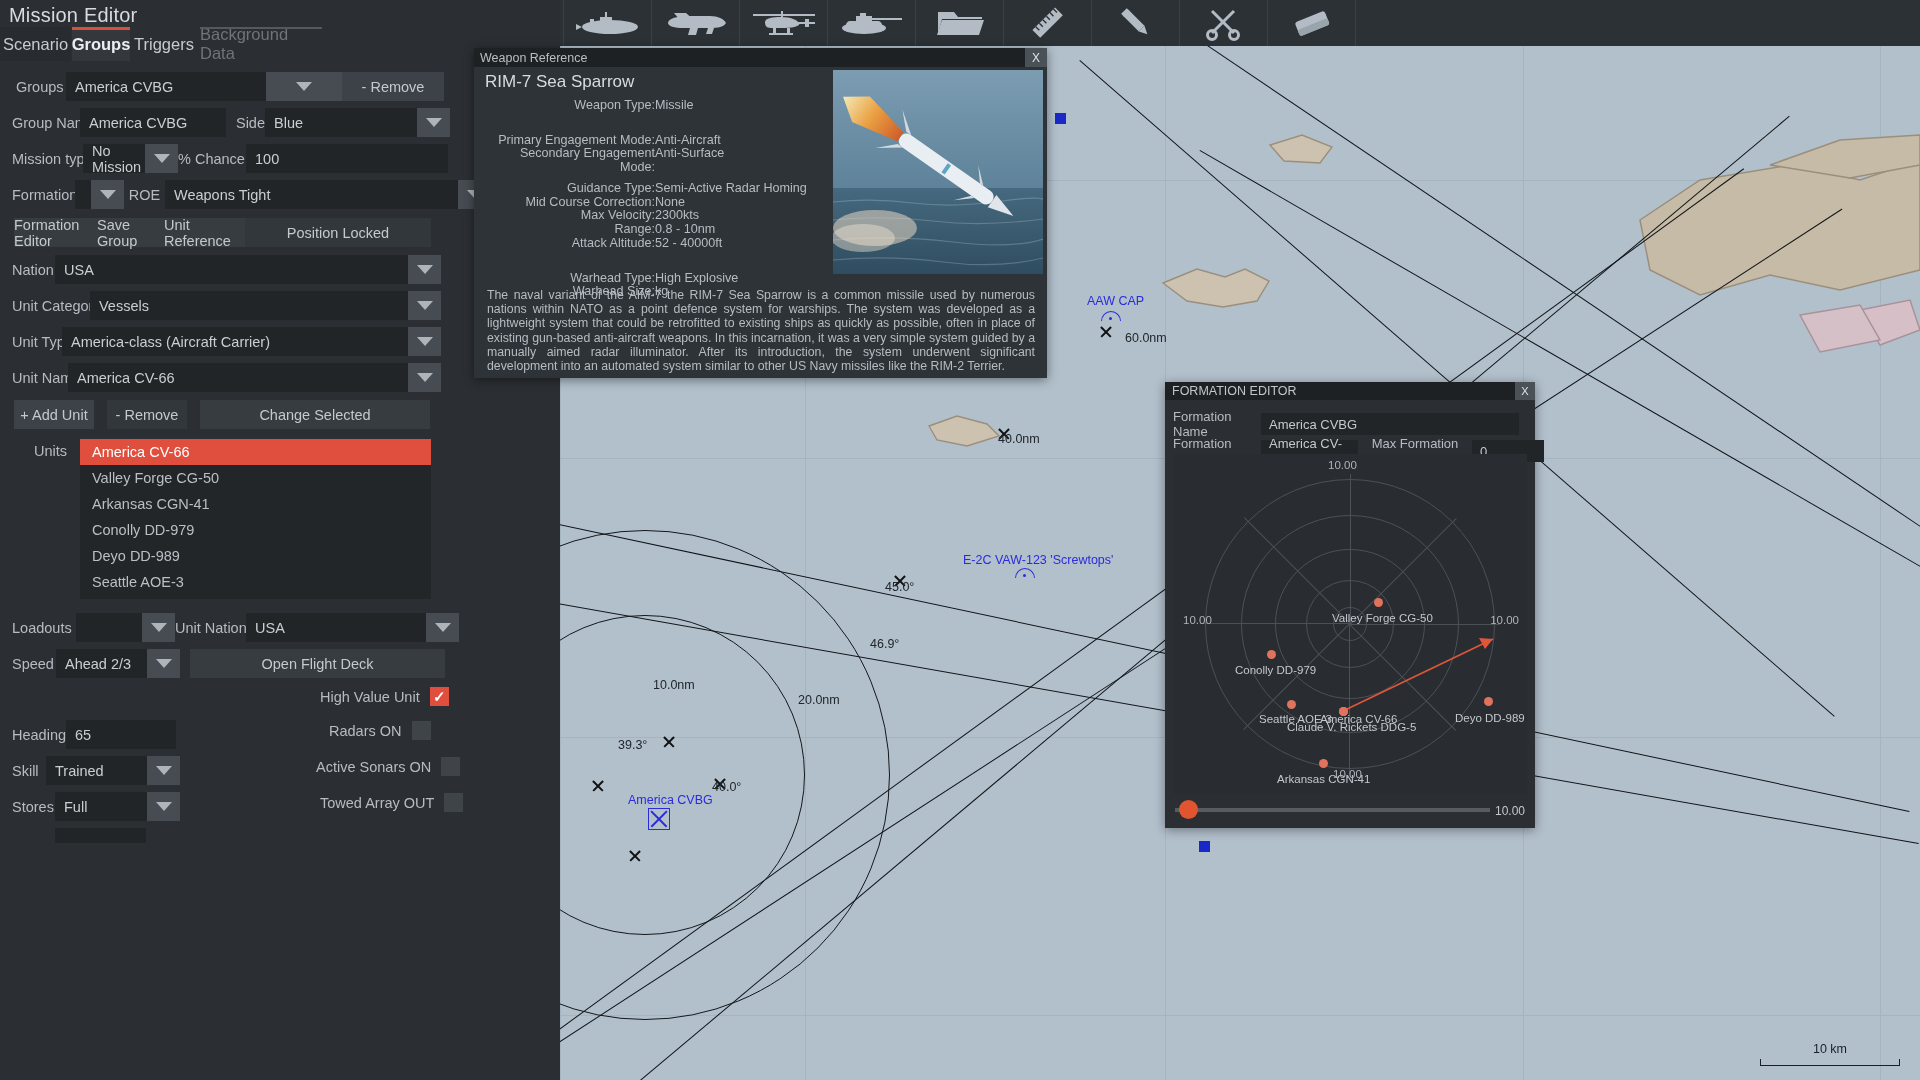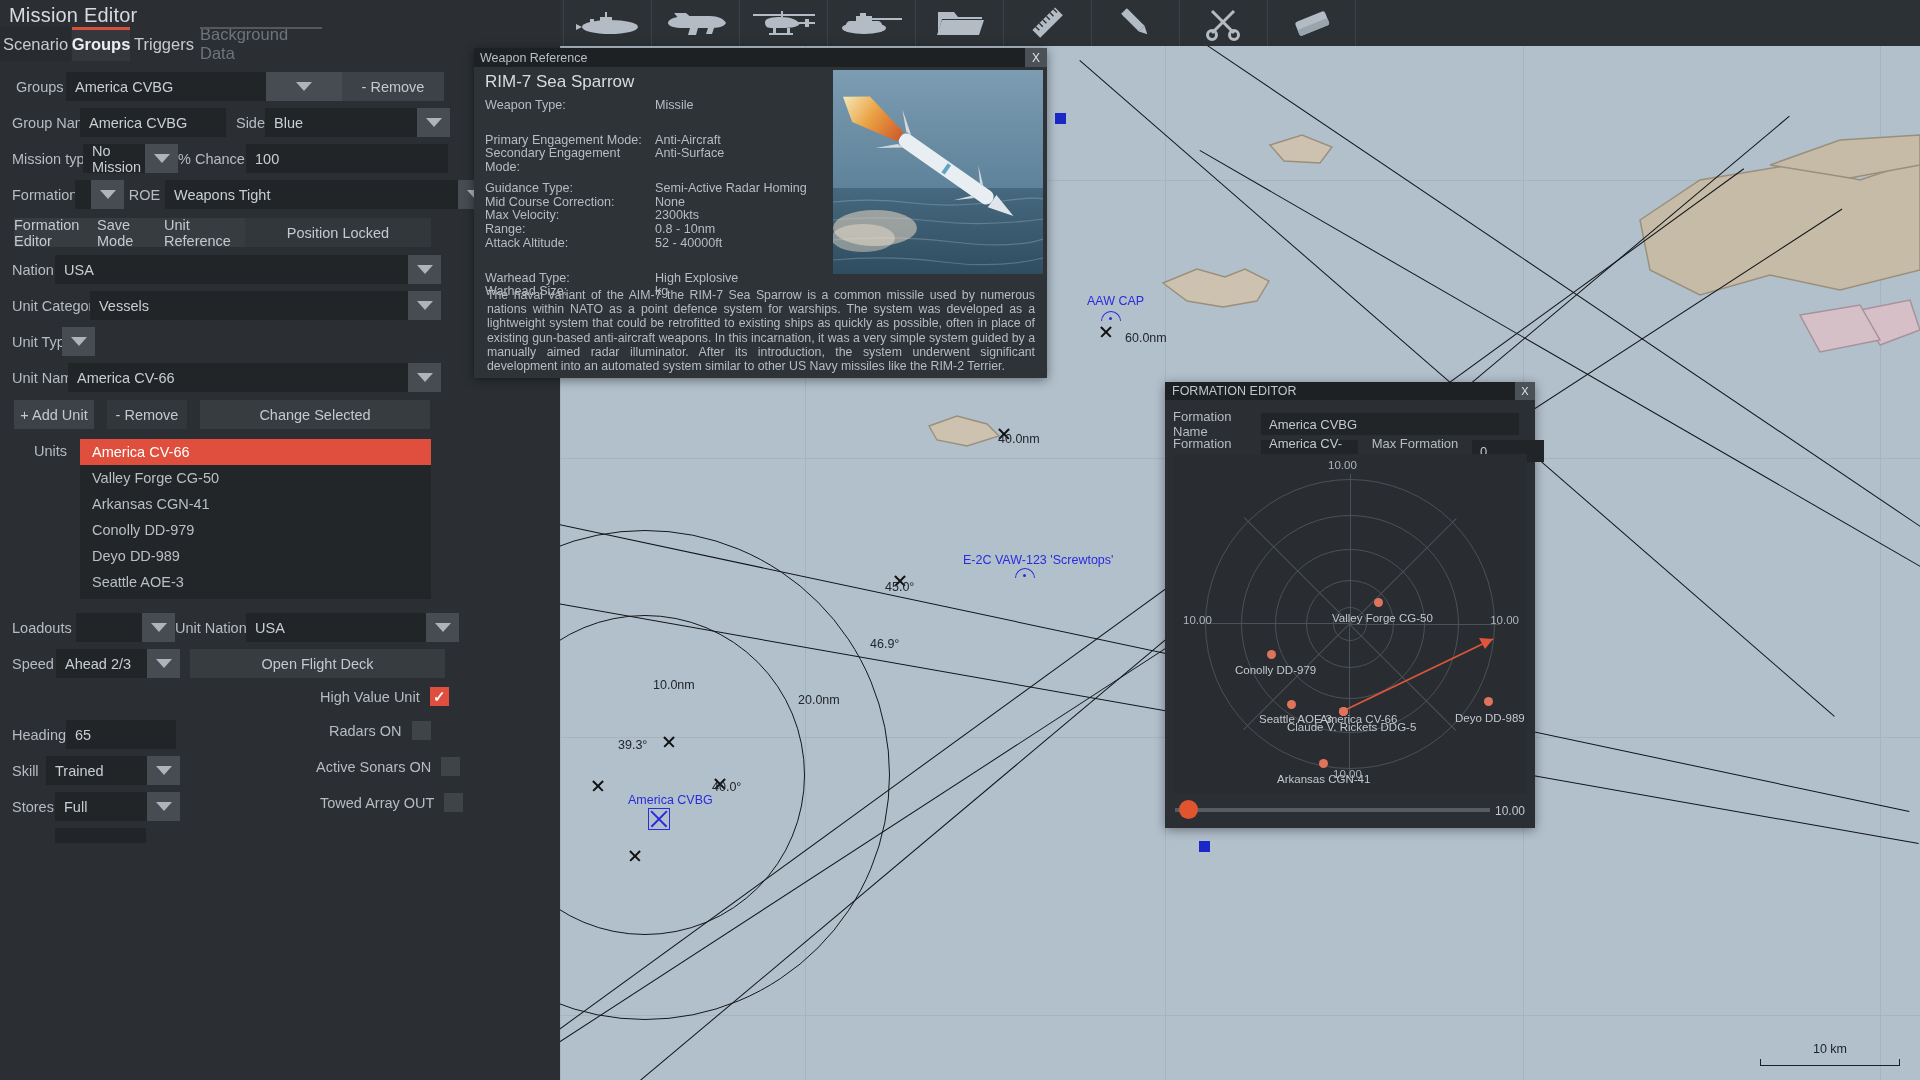--- a/index.html
+++ b/index.html
@@ -148,21 +148,21 @@
   }
   .wref-title {
     height: 19px; background: #1d2124; color: #b8bec4; font-size: 12.5px;
     display: flex; align-items: center; padding-left: 6px; position: relative;
   }
   .wref-close {
     position: absolute; right: 0; top: 0; width: 22px; height: 19px; background: #4a5157;
     display:flex;align-items:center;justify-content:center; font-size: 12px; color:#dfe3e7; cursor:pointer;
   }
   .wref-name { position: absolute; left: 11px; top: 24px; font-size: 17px; color: #d7dbdf; }
-  .wtable { position: absolute; left: 11px; top: 50px; font-size: 12.6px; color:#b6bcc2; }
+  .wtable { position: absolute; left: 11px; top: 50px; font-size: 12.6px; color:#b6bcc2;text-align:right; }
   .wtable .wrow { display: flex; height: 13.7px; }
   .wtable .wrow.gap { height: 21px; }
   .wtable .wk { width: 170px; }
   .wtable .wv { color: #b6bcc2; }
   .wphoto {
     position: absolute; right: 4px; top: 22px; width: 210px; height: 204px;
     overflow: hidden; background: #5c8199;
   }
   .wdesc {
     position: absolute; left: 13px; right: 12px; top: 240px;
@@ -438,21 +438,21 @@
           </div>
         <span class="lbl" style="width:41px; text-align:center">ROE</span>
         <div class="field" style="width:293px">Weapons Tight</div>
         <div class="ddbtn">
             <span class="caret"></span>
           </div>
       </div>
 
       <div class="row" style="left:14px; top:157px">
         <div class="btn flat" style="width:83px">Formation Editor</div>
-        <div class="btn flat" style="width:67px">Save Mode</div>
+        <div class="btn flat" style="width:67px">Save Group</div>
         <div class="btn flat" style="width:81px">Unit Reference</div>
         <div class="btn dark" style="width:186px">Position Locked</div>
       </div>
 
       <div class="row" style="left:12px; top:194px">
         <span class="lbl" style="width:43px">Nation</span>
         <div class="field" style="width:353px">USA</div>
         <div class="ddbtn">
             <span class="caret"></span>
           </div>
@@ -461,20 +461,21 @@
       <div class="row" style="left:12px; top:230px">
         <span class="lbl" style="width:78px">Unit Category</span>
         <div class="field" style="width:318px">Vessels</div>
         <div class="ddbtn">
             <span class="caret"></span>
           </div>
       </div>
 
       <div class="row" style="left:12px; top:266px">
         <span class="lbl" style="width:50px">Unit Type</span>
+        <div class="field" style="width:346px">America-class (Aircraft Carrier)</div>
         <div class="ddbtn">
             <span class="caret"></span>
           </div>
       </div>
 
       <div class="row" style="left:12px; top:302px">
         <span class="lbl" style="width:56px">Unit Name</span>
         <div class="field" style="width:340px">America CV-66</div>
         <div class="ddbtn">
             <span class="caret"></span>

